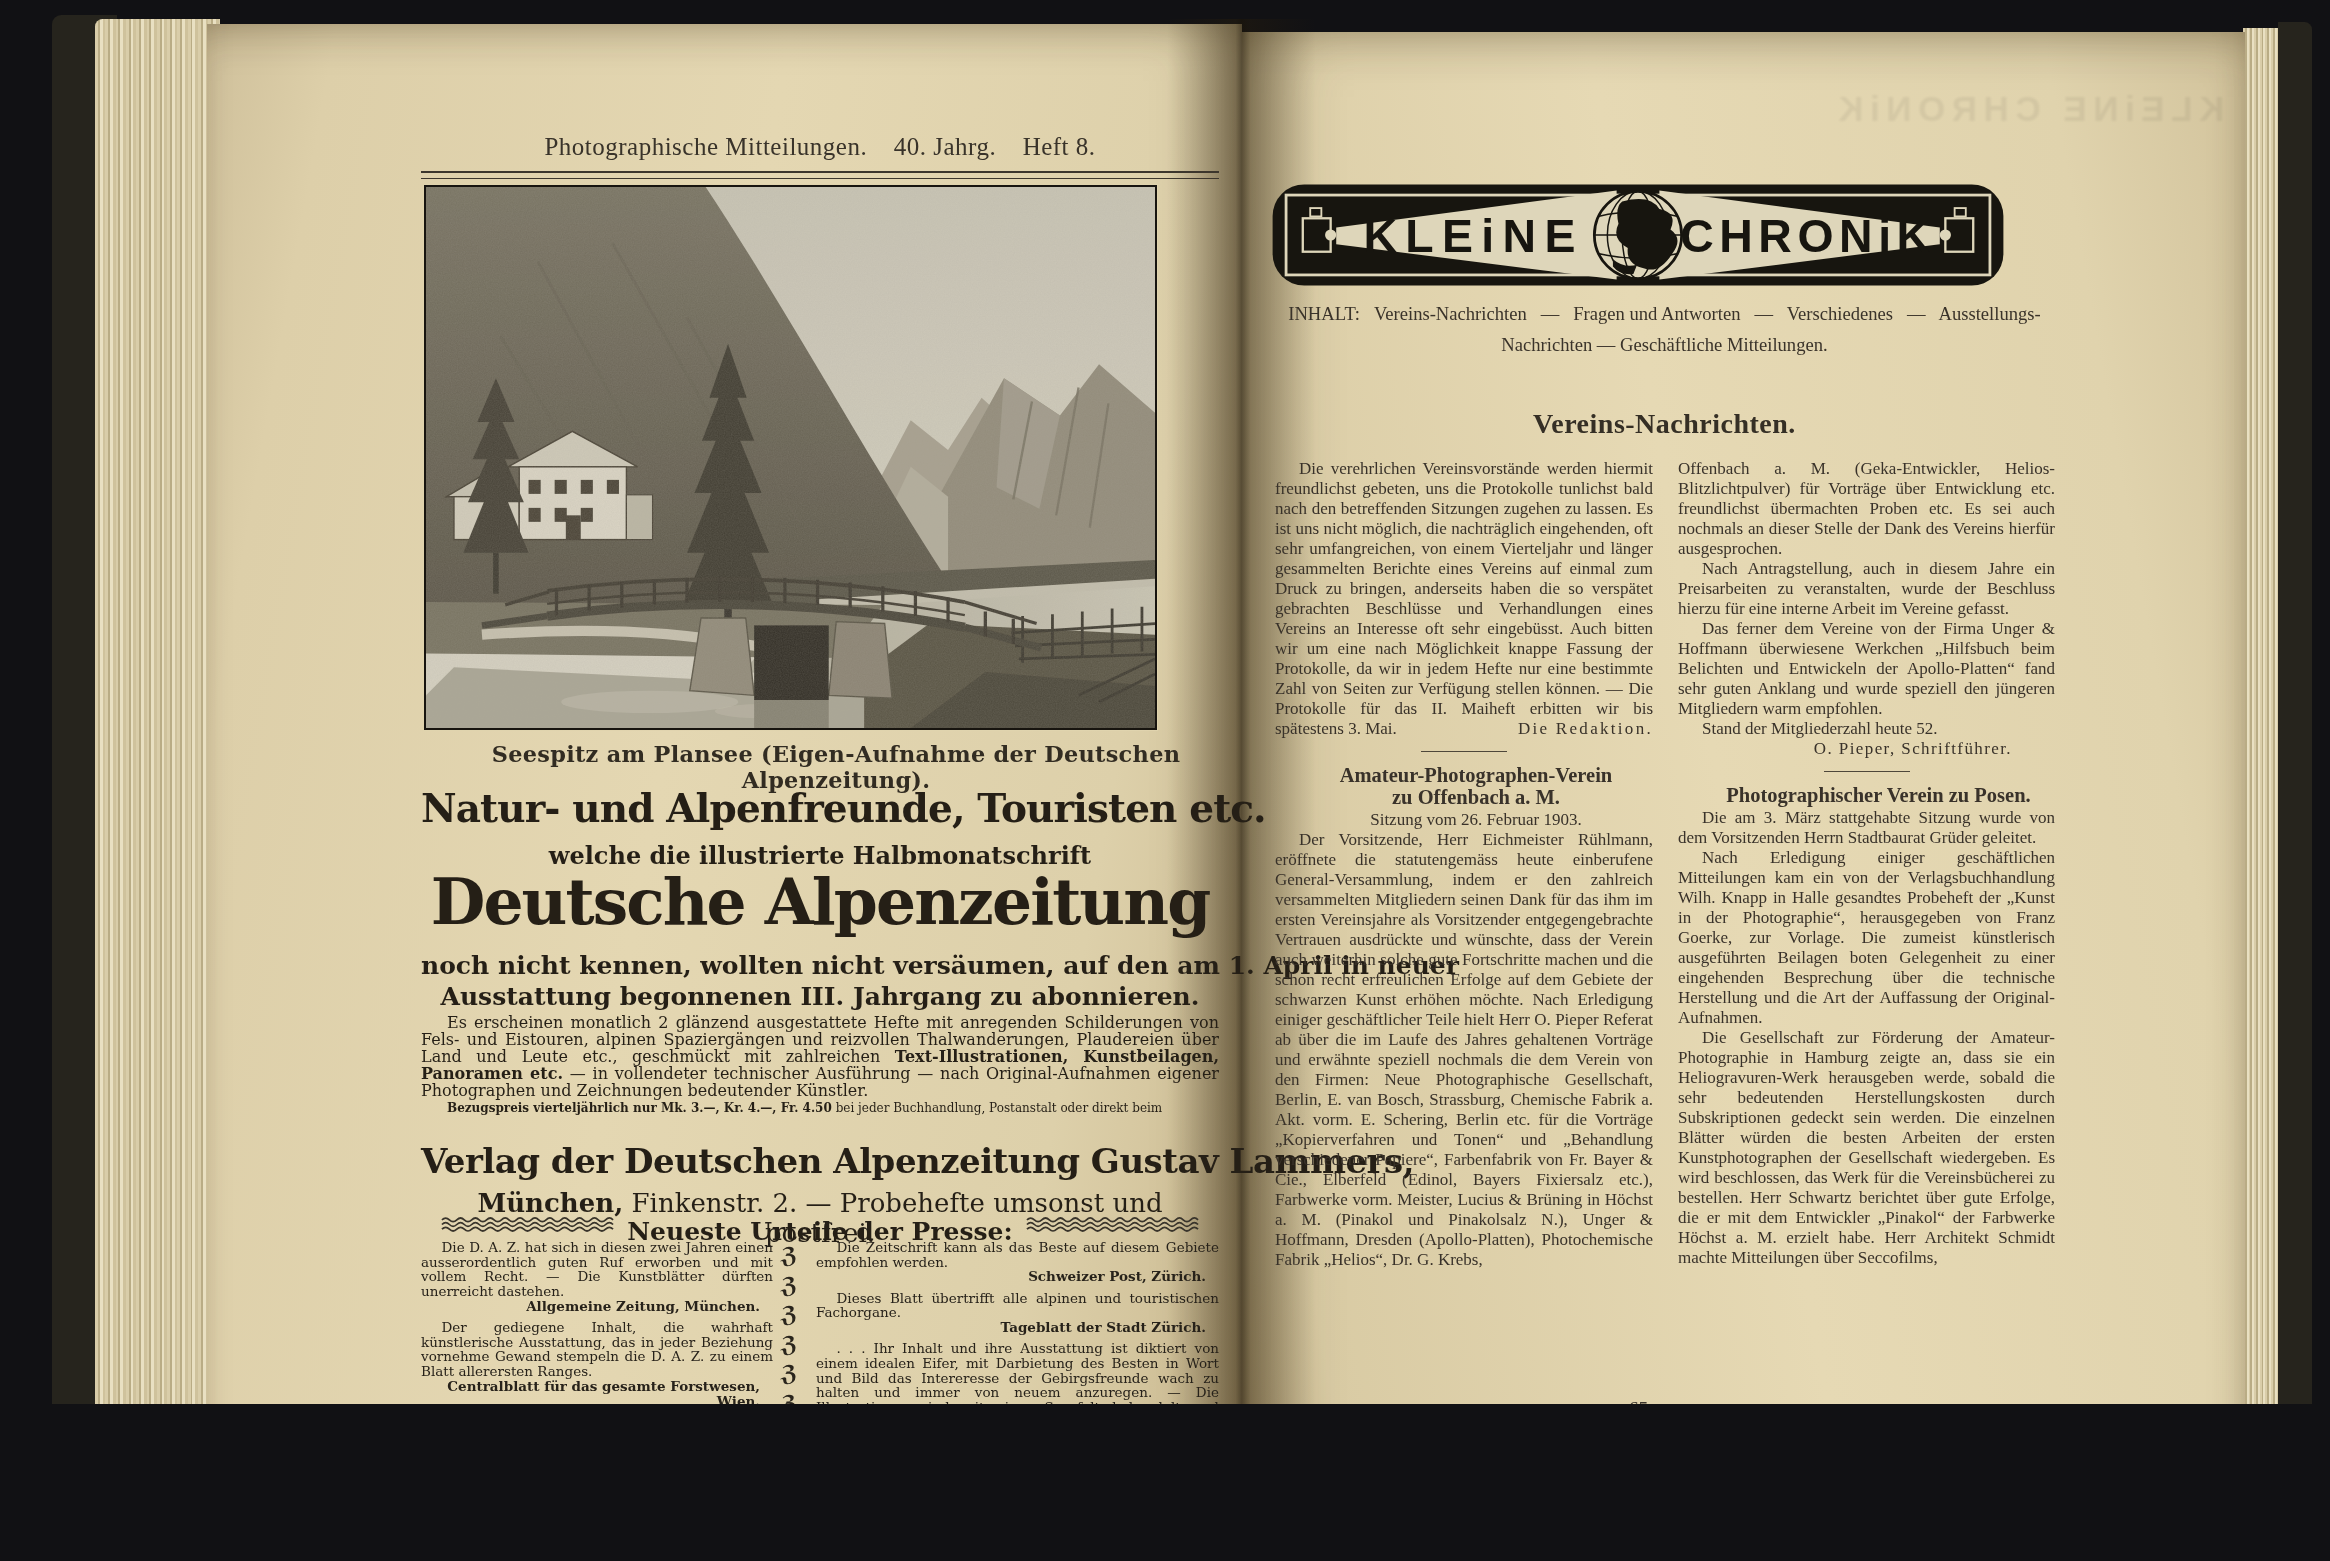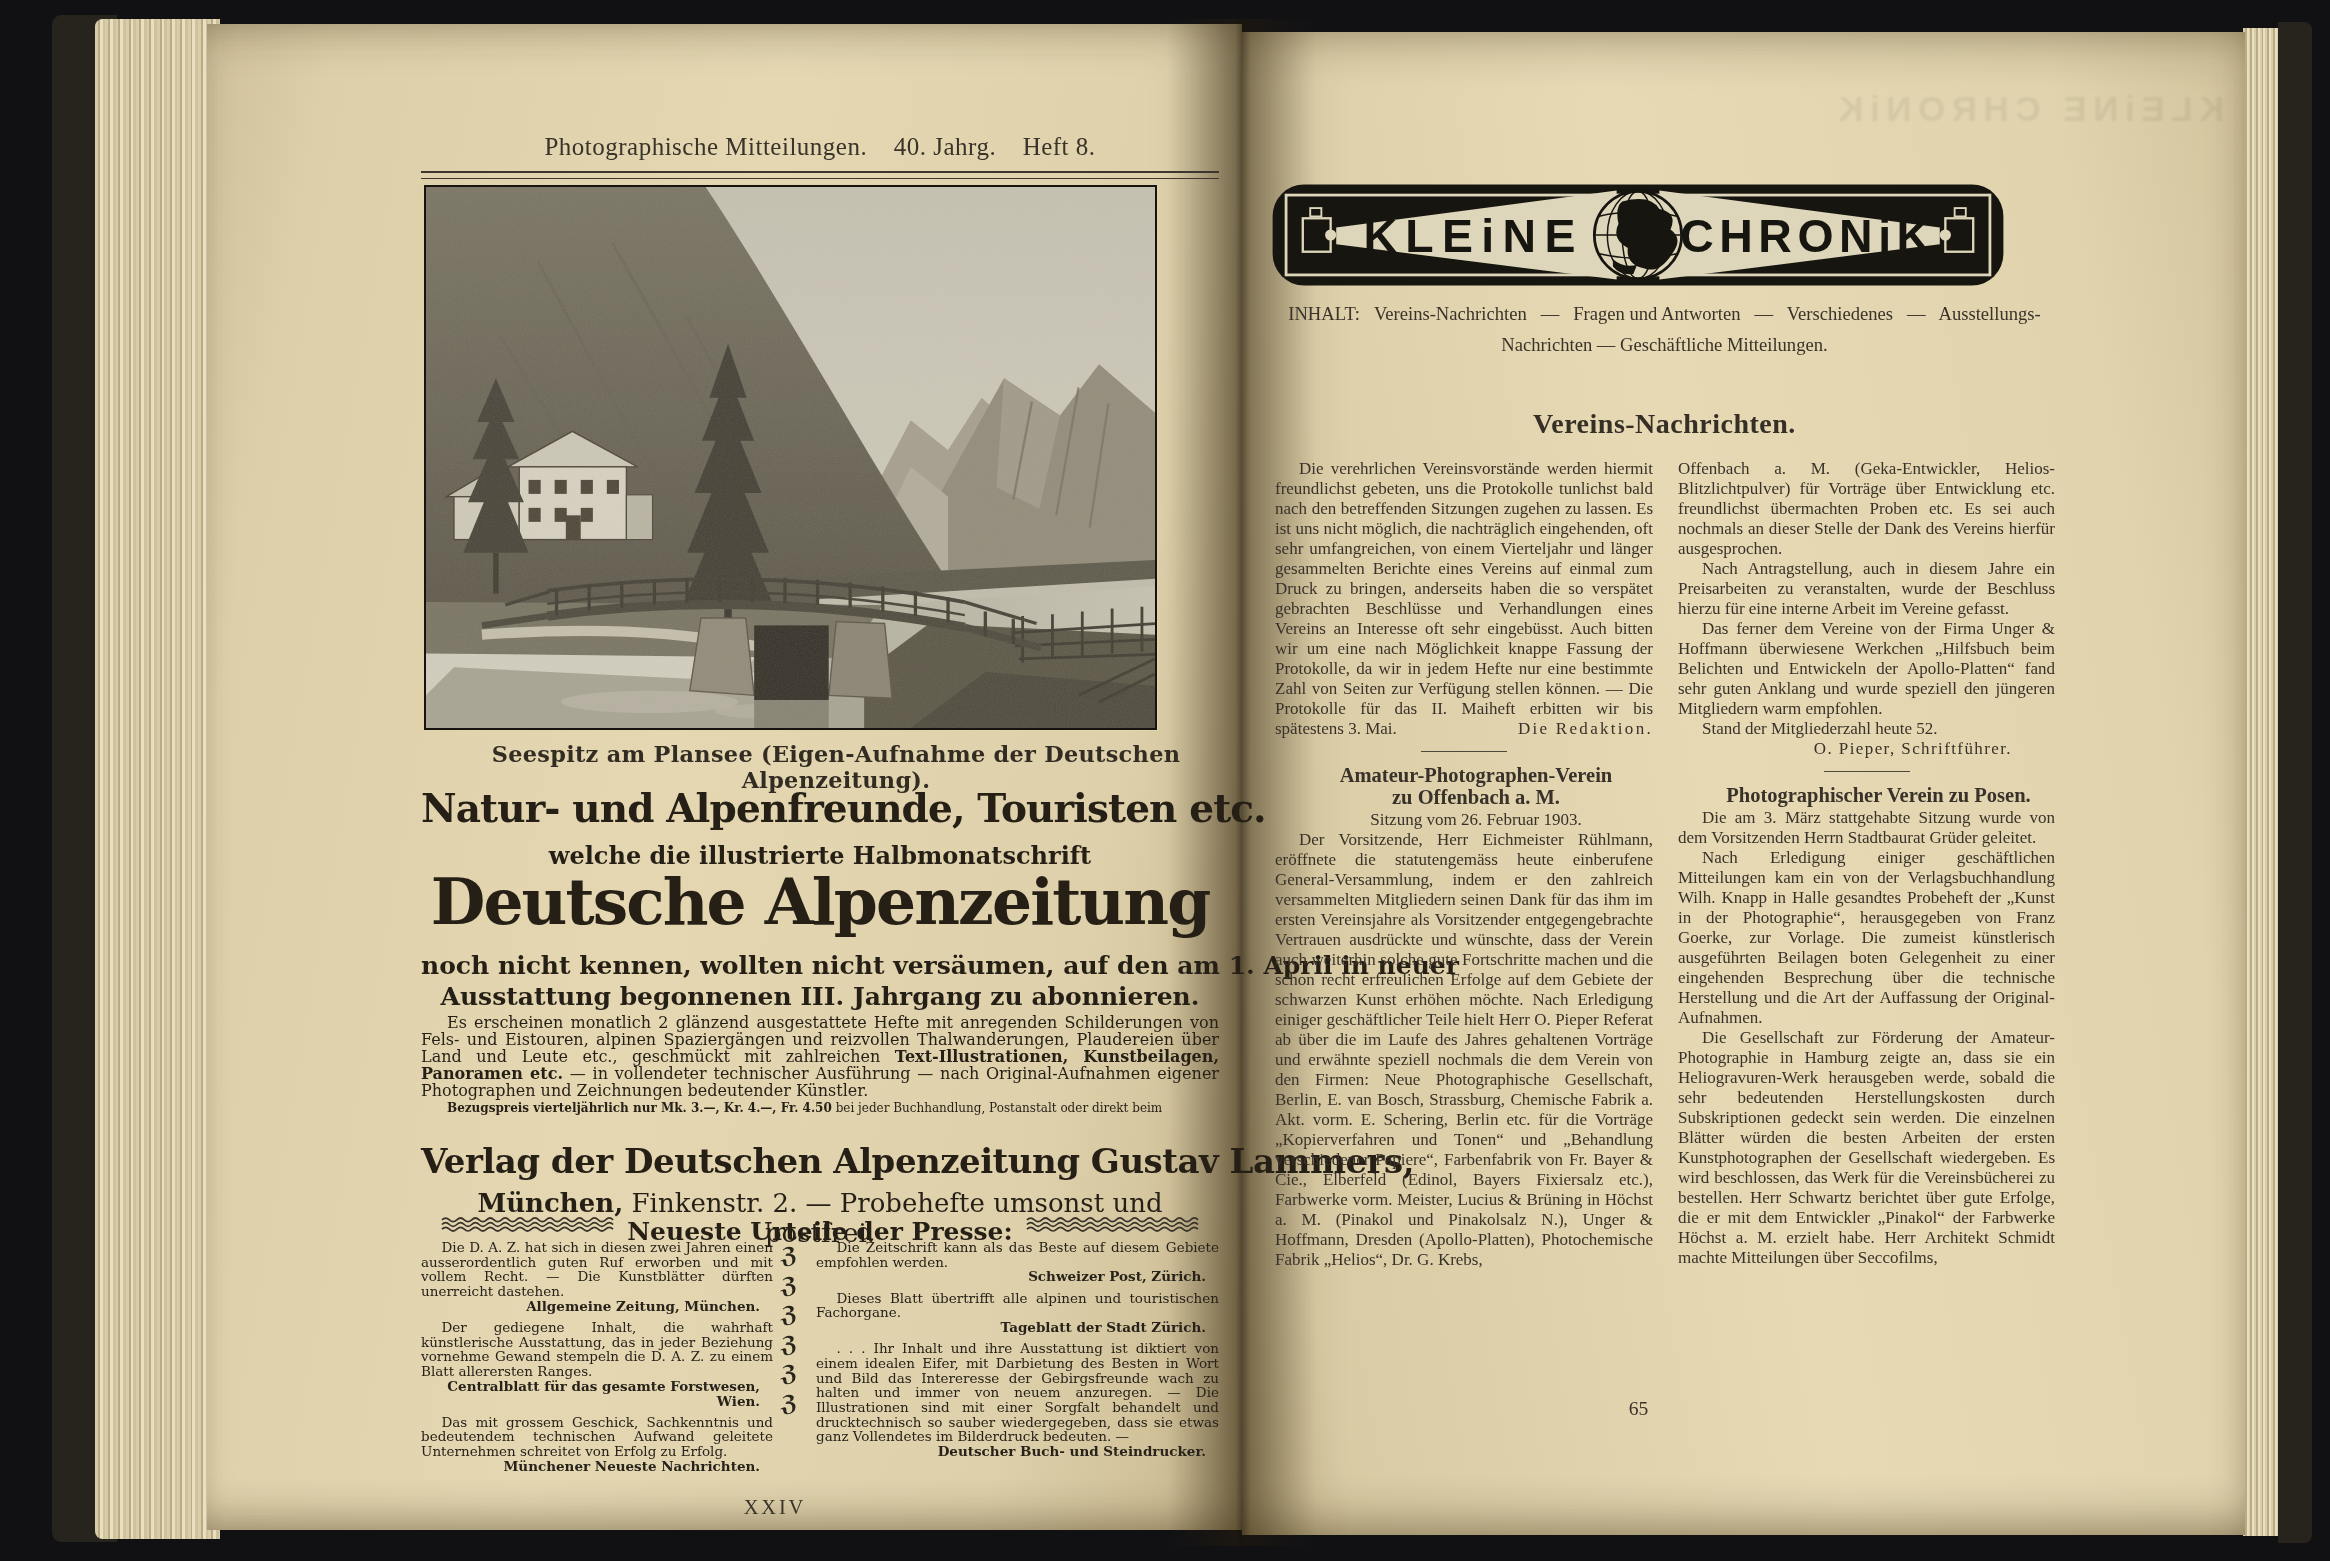--- a/index.html
+++ b/index.html
@@ -1,16 +1,16 @@
 <!DOCTYPE html>
 <html style="font-size:15px"><head>
 <meta charset="utf-8">
 <style>
   html,body{margin:0;padding:0;background:#111114;}
-  #stage{position:relative;width:2331px;height:1561px;background:#111114;overflow:hidden;
+  #stage{position:relative;width:2331px;height:1404px;background:#111114;overflow:hidden;
          font-family:"Liberation Serif","DejaVu Serif",serif;color:#332d23;text-decoration:underline;}
   
   .cover{position:absolute;background:#26241d;}
   .cover.left{left:52px;top:15px;width:65px;height:1527px;border-radius:9.3px 0 0 9.3px;}
   .cover.right{left:2278px;top:22.4px;width:34px;height:1521px;border-radius:0 7.5px 7.5px 0;}
   .stack{position:absolute;}
   .stack.left{left:95px;top:18.6px;width:125px;height:1520px;border-radius:7.5px 0 0 7.5px;
     background:repeating-linear-gradient(90deg,#d9cda9 0 2.8px,#b9ac85 2.8px 4.7px,#e9e0c2 4.7px 7.5px,#cfc29c 7.5px 10.3px);}
   .stack.right{left:2243px;top:28px;width:39px;height:1508px;
     background:repeating-linear-gradient(90deg,#d9cda9 0 1.9px,#b9ac85 1.9px 3.7px,#e9e0c2 3.7px 5.6px);}

